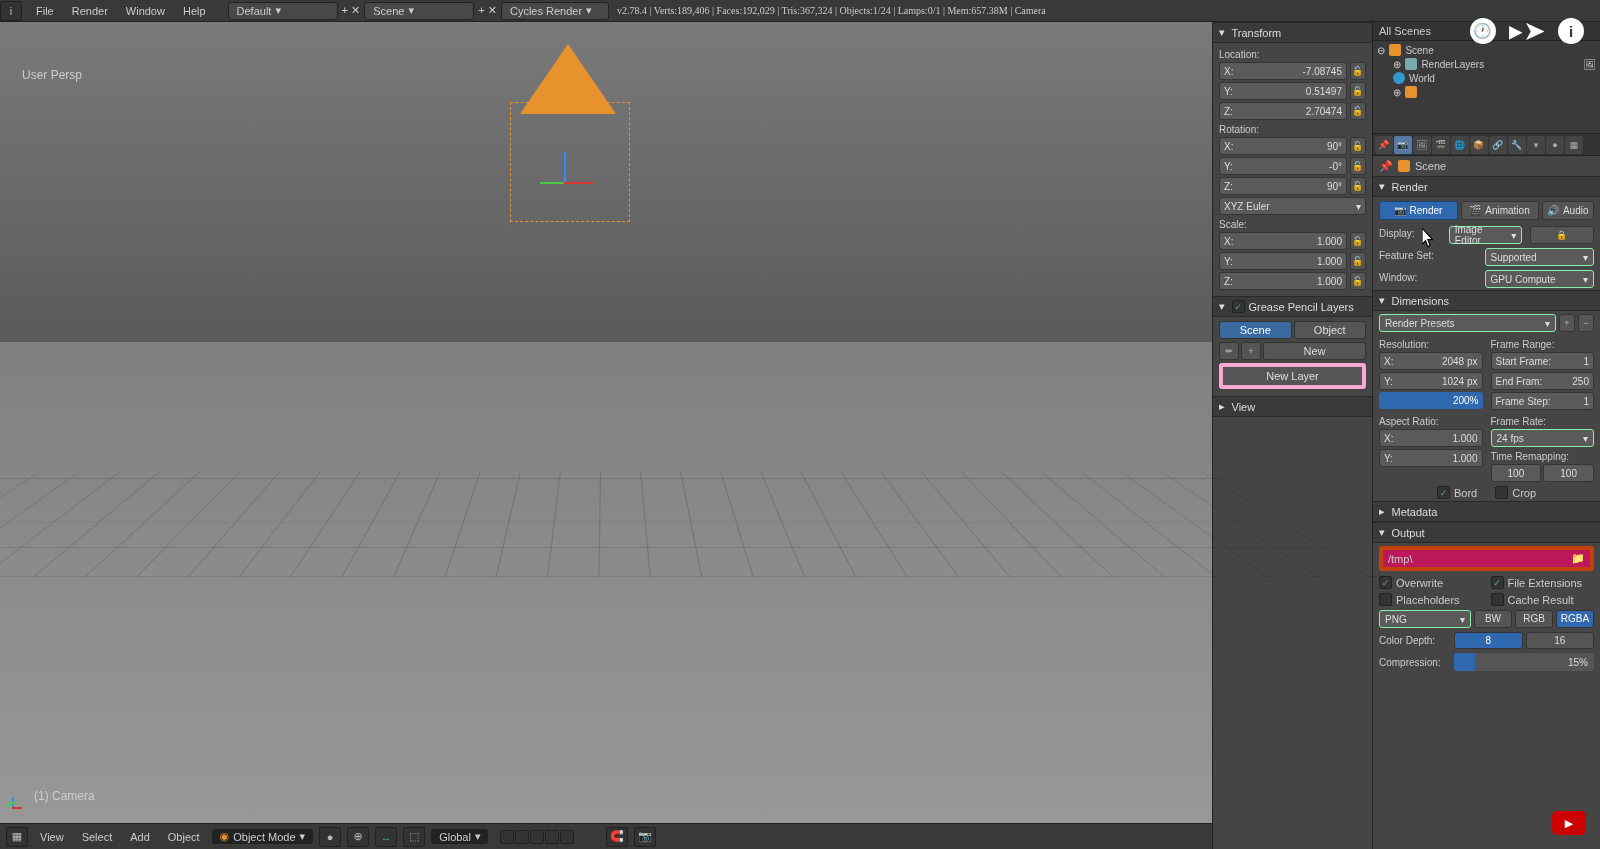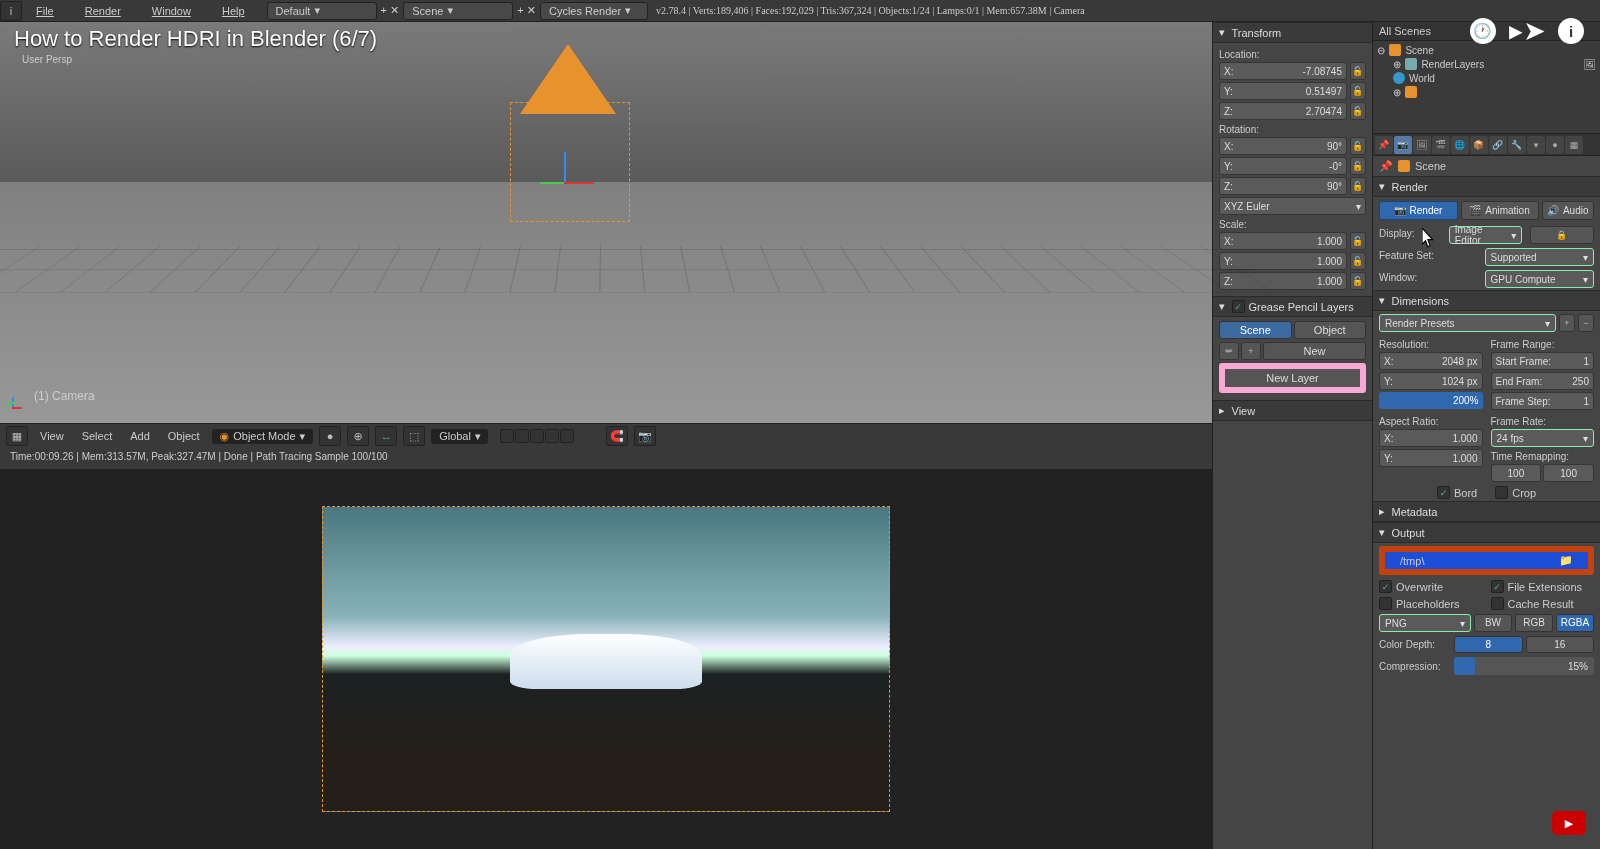--- a/index.html
+++ b/index.html
@@ -1,27 +1,27 @@
 <!DOCTYPE html>
 <html><head>
 <meta charset="utf-8">
 <style>
 * { margin: 0; padding: 0; box-sizing: border-box; font-family: Arial, sans-serif; }
 body { background: #393939; color: #ccc; font-size: 11px; width: 1600px; height: 849px; overflow: hidden; position: relative; }
 .topbar { height: 22px; background: #393939; display: flex; align-items: center; border-bottom: 1px solid #222; }
-.topmenu { display: flex; gap: 15px; padding: 0 6px; text-decoration: underline; }
+.topmenu { display: flex; gap: 2px; padding: 0 6px; }
 .topmenu-item { padding: 2px 8px; color: #ccc; cursor: pointer; }
 .top-dropdown { background: #484848; border: 1px solid #222; border-radius: 3px; padding: 1px 8px; color: #ccc; display: flex; align-items: center; gap: 4px; height: 18px; }
 .stats { color: #ccc; padding: 0 8px; font-size: 10px; font-family: Liberation Serif, serif; }
 .main { display: flex; height: 827px; }
 .left-col { flex: 1; display: flex; flex-direction: column; min-width: 0; }
 .viewport3d { flex: 1; background: linear-gradient(#7a7a7a, #5a5a5a 40%, #808080 40%, #989898); position: relative; min-height: 0; }
 .viewport3d::after { content: ""; position: absolute; left: 0; top: 56%; right: 0; bottom: 22%; background-image: repeating-linear-gradient(0deg, rgba(0,0,0,0.15) 0 1px, transparent 1px 40px), repeating-linear-gradient(90deg, rgba(0,0,0,0.15) 0 1px, transparent 1px 40px); transform: perspective(700px) rotateX(62deg); transform-origin: top center; pointer-events: none; }
 .video-title { position: absolute; top: 4px; left: 14px; color: #fff; font-size: 22px; text-shadow: 0 1px 2px #000; }
-.user-persp { position: absolute; top: 32px; left: 22px; color: #ccc; font-size: 10px; }
+.user-persp { position: absolute; top: 46px; left: 22px; color: #ccc; font-size: 12px; }
 .camera-label { position: absolute; bottom: 20px; left: 34px; color: #ccc; font-size: 12px; }
 .axis { position: absolute; bottom: 8px; left: 6px; width: 24px; height: 22px; }
 .axis .r { position: absolute; width: 10px; height: 2px; background: #d33; top: 14px; left: 6px; }
 .axis .b { position: absolute; width: 2px; height: 10px; background: #38f; top: 4px; left: 6px; }
 .axis .g { position: absolute; width: 10px; height: 2px; background: #4c4; top: 10px; left: 0; transform: rotate(-25deg); }
 .lamp-cone { position: absolute; top: 22px; left: 520px; width: 0; height: 0; border-left: 48px solid transparent; border-right: 48px solid transparent; border-bottom: 70px solid #e8922e; }
 .cam-wire { position: absolute; top: 80px; left: 510px; width: 120px; height: 120px; border: 1px dashed #e8922e; }
 .gizmo { position: absolute; top: 130px; left: 548px; }
 .gizmo-x { position: absolute; width: 30px; height: 2px; background: #d33; top: 30px; left: 16px; }
 .gizmo-y { position: absolute; width: 2px; height: 30px; background: #38f; top: 0; left: 16px; }
@@ -38,21 +38,21 @@
 .panel-n { width: 160px; background: #454545; border-left: 1px solid #222; overflow-y: auto; }
 .section-head { background: #3a3a3a; padding: 3px 6px; color: #ddd; display: flex; align-items: center; gap: 4px; border-top: 1px solid #2a2a2a; border-bottom: 1px solid #2a2a2a; }
 .panel-body { padding: 4px 6px; }
 .prop-label { color: #ccc; padding: 2px 0; font-size: 10px; }
 .num-row { display: flex; gap: 3px; margin-bottom: 2px; }
 .num-field { flex: 1; background: #5a5a5a; border: 1px solid #353535; border-radius: 3px; padding: 1px 4px; display: flex; justify-content: space-between; color: #ddd; font-size: 10px; height: 18px; align-items: center; }
 .lock { width: 16px; height: 18px; background: #555; border: 1px solid #353535; border-radius: 3px; display: flex; align-items: center; justify-content: center; font-size: 9px; color: #bbb; }
 .btn-row { display: flex; gap: 2px; margin-bottom: 3px; }
 .btn-tab { flex: 1; text-align: center; background: #555; border: 1px solid #333; border-radius: 3px; padding: 2px; color: #ddd; cursor: pointer; }
 .btn-tab.active { background: #3a6aa0; color: #fff; }
-.btn-full { width: 100%; text-align: center; background: #555; border: 6px solid #f9a8d4; border-radius: 3px; padding: 3px; color: #ddd; margin-bottom: 3px; cursor: pointer; }
+.btn-full { width: 100%; text-align: center; background: #555; border: 4px solid #f9a8d4; border-radius: 3px; padding: 3px; color: #ddd; margin-bottom: 3px; cursor: pointer; }
 .right-col { width: 228px; background: #454545; display: flex; flex-direction: column; border-left: 1px solid #222; }
 .outliner { height: 112px; background: #3a3a3a; border-bottom: 1px solid #222; }
 .outliner-head { background: #333; padding: 3px 6px; border-bottom: 1px solid #222; }
 .out-tree { padding: 2px 4px; font-size: 10px; color: #ccc; }
 .out-item { display: flex; align-items: center; gap: 4px; padding: 1px 0; }
 .out-item.indent1 { padding-left: 16px; }
 .out-ic { width: 12px; height: 12px; display: inline-block; border-radius: 2px; }
 .props-tabs { height: 22px; background: #333; display: flex; align-items: center; gap: 1px; padding: 2px; border-bottom: 1px solid #222; }
 .ptab { width: 18px; height: 18px; background: #444; border-radius: 2px; display: flex; align-items: center; justify-content: center; font-size: 9px; color: #aaa; cursor: pointer; }
 .ptab.on { background: #5878a5; color: #fff; }
@@ -70,21 +70,21 @@
 .cb.on::after { content: "✓"; color: #5a9; font-size: 9px; }
 .overlay-icons { position: absolute; top: 18px; right: 16px; display: flex; gap: 18px; }
 .overlay-icon { width: 26px; height: 26px; background: #fff; border-radius: 50%; display: flex; align-items: center; justify-content: center; color: #333; font-weight: bold; font-size: 15px; }
 .overlay-icon.tri { background: transparent; color: #fff; font-size: 24px; }
 .yt-logo { position: absolute; bottom: 14px; right: 14px; width: 34px; height: 24px; background: #cc0000; border-radius: 5px; display: flex; align-items: center; justify-content: center; color: #fff; }
 .cursor-svg { position: absolute; top: 228px; right: 164px; width: 14px; pointer-events: none; }
 .tri::before { content: "▸"; margin-right: 3px; }
 .tri.open::before { content: "▾"; }
 .pin-ic { width: 14px; height: 14px; display: inline-flex; align-items: center; justify-content: center; }
 .halfbar { background: linear-gradient(to right, #3068b0 50%, #555 50%); text-align: center; color: #ddd; border-radius: 3px; height: 18px; display: flex; align-items: center; justify-content: space-between; padding: 0 6px; font-size: 10px; }
-.output-path { background: #1d4ed8; border: 6px solid #c2410c; border-radius: 3px; padding: 2px 15px; margin: 3px 6px; display: flex; align-items: center; justify-content: space-between; color: #ccc; }
+.output-path { background: #be185d; border: 4px solid #c2410c; border-radius: 3px; padding: 2px 5px; margin: 3px 6px; display: flex; align-items: center; justify-content: space-between; color: #ccc; }
 .rgb-btn { flex: 1; text-align: center; background: #555; border: 1px solid #333; border-radius: 3px; padding: 2px; color: #ddd; font-size: 10px; cursor: pointer; }
 .rgb-btn.on { background: #3068b0; color: #fff; }
 </style>
 </head>
 <body>
 
 <div class="topbar">
   <div class="hdr-icon">i</div>
   <div class="topmenu">
     <div class="topmenu-item">File</div>
@@ -105,21 +105,20 @@
   <div class="top-dropdown" style="width:108px">
     <span>Cycles Render</span>
       <span>▾</span>
   </div>
   <div class="stats">v2.78.4 | Verts:189,406 | Faces:192,029 | Tris:367,324 | Objects:1/24 | Lamps:0/1 | Mem:657.38M | Camera</div>
 </div>
 
 <div class="main">
   <div class="left-col">
     <div class="viewport3d">
-      <div class="video-title">How to Render HDRI in Blender (6/7)</div>
       <div class="user-persp">User Persp</div>
       <div class="camera-label">(1) Camera</div>
       <div class="axis">
           <span class="r"></span>
           <span class="b"></span>
           <span class="g"></span>
         </div>
       <div class="lamp-cone"></div>
       <div class="cam-wire"></div>
       <div class="gizmo">
@@ -153,26 +152,20 @@
         <div class="hdr-icon" style="width:14px;height:14px"></div>
         <div class="hdr-icon" style="width:14px;height:14px"></div>
         <div class="hdr-icon" style="width:14px;height:14px"></div>
         <div class="hdr-icon" style="width:14px;height:14px"></div>
       </div>
       <div style="flex:0 0 20px"></div>
       <div class="hdr-icon">🧲</div>
       <div class="hdr-icon">📷</div>
     </div>
 
-    <div class="render-area">
-      <div class="render-stats">Time:00:09.26 | Mem:313.57M, Peak:327.47M | Done | Path Tracing Sample 100/100</div>
-      <div class="render-canvas">
-        <div class="render-img"></div>
-      </div>
-    </div>
   </div>
 
   <div class="panel-n">
     <div class="section-head">
         <span class="tri open"></span>
         <span>Transform</span>
       </div>
     <div class="panel-body">
       <div class="prop-label">Location:</div>
       <div class="num-row">

